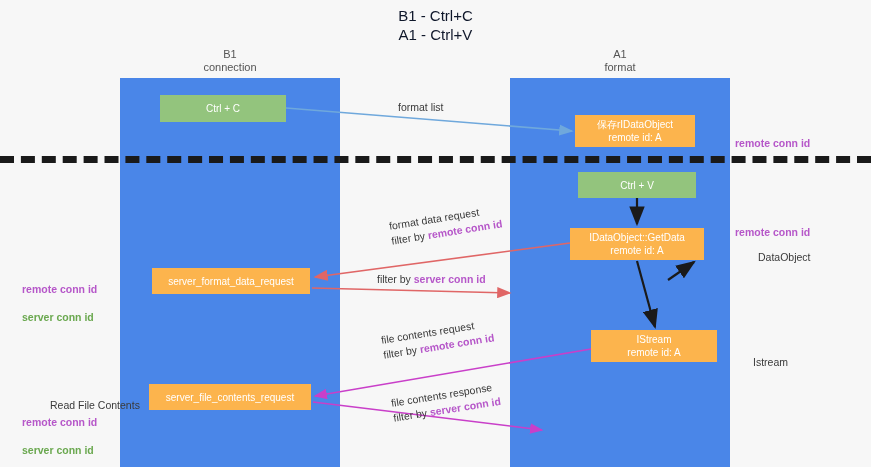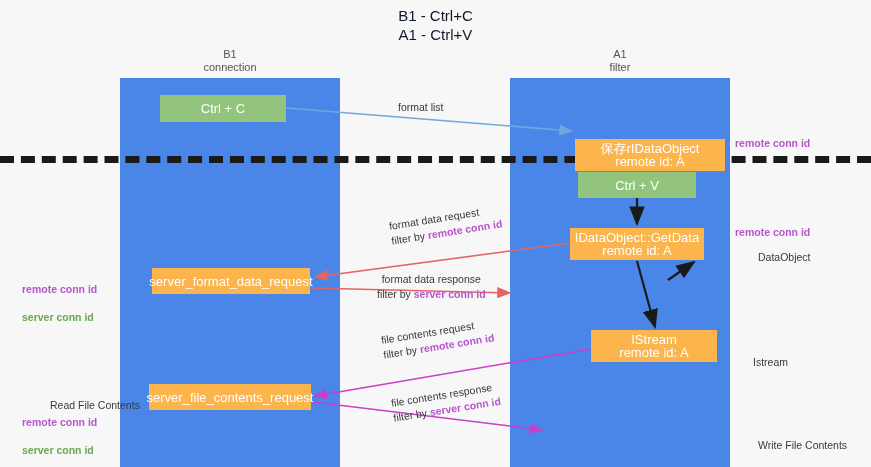--- a/index.html
+++ b/index.html
@@ -43,31 +43,31 @@
     left:0;top:156px;width:871px;height:0;
     border-top:7px dashed #1a1a1a;
   }
 
   
   .node{
     box-sizing:border-box;
     display:flex;flex-direction:column;
     align-items:center;justify-content:center;
     color:#ffffff;
-    font-size:13px;line-height:13px;
+    font-size:10px;line-height:13px;
     text-align:center;
     padding:3px 6px;
     white-space:pre-line;
     z-index:6;
   }
   .green{background:#93c47d;}
   .orange{background:#fcb44d;}
 
   #n-ctrlc      {left:160px;top:95px; width:126px;height:27px;}
-  #n-idataobj   {left:575px;top:115px;width:150px;height:32px;margin-top:24px;}
+  #n-idataobj   {left:575px;top:115px;width:120px;height:32px;}
   #n-ctrlv      {left:578px;top:172px;width:118px;height:26px;}
   #n-getdata    {left:570px;top:228px;width:134px;height:32px;}
   #n-fmtreq     {left:152px;top:268px;width:158px;height:26px;}
   #n-fmtresp    {left:514px;top:280px;width:158px;height:26px;}
   #n-istream    {left:591px;top:330px;width:126px;height:32px;}
   #n-filereq    {left:149px;top:384px;width:162px;height:26px;}
   #n-fileresp   {left:546px;top:417px;width:160px;height:26px;}
 
   
   .edgelabel{
@@ -150,21 +150,21 @@
   </svg>
 
   <div class="abs" id="divider"></div>
 
   <div class="abs" id="title">B1 - Ctrl+C
 A1 - Ctrl+V</div>
 
   <div class="abs col-head" id="head-b1">B1
 connection</div>
   <div class="abs col-head" id="head-a1">A1
-filter</div>
+format</div>
 
   <div class="abs node green" id="n-ctrlc">Ctrl + C</div>
   <div class="abs node orange" id="n-idataobj">保存rIDataObject
 remote id: A</div>
   <div class="abs node green" id="n-ctrlv">Ctrl + V</div>
   <div class="abs node orange" id="n-getdata">IDataObject::GetData
 remote id: A</div>
   <div class="abs node orange" id="n-fmtreq">server_format_data_request</div>
   <div class="abs node orange" id="n-istream">IStream
 remote id: A</div>
@@ -173,21 +173,20 @@
   <div class="abs edgelabel" id="lbl-formatlist">
     <span>format list</span>
   </div>
 
   <div class="abs edgelabel" id="lbl-fmtreq">
     <div>format data request</div>
     <div><span>filter by </span><span class="hl-remote">remote conn id</span></div>
   </div>
 
   <div class="abs edgelabel ctr" id="lbl-fmtresp">
-    <div>format data response</div>
     <div><span>filter by </span><span class="hl-server">server conn id</span></div>
   </div>
 
   <div class="abs edgelabel" id="lbl-filereq">
     <div>file contents request</div>
     <div><span>filter by </span><span class="hl-remote">remote conn id</span></div>
   </div>
 
   <div class="abs edgelabel" id="lbl-fileresp">
     <div>file contents response</div>
@@ -199,23 +198,20 @@
   </div>
   <div class="abs side" id="side-r2">
     <span class="purple">remote conn id</span>
   </div>
   <div class="abs side" id="side-r3">
     <span class="plain">DataObject</span>
   </div>
   <div class="abs side" id="side-r4">
     <span class="plain">Istream</span>
   </div>
-  <div class="abs side" id="side-r5">
-    <span class="plain">Write File Contents</span>
-  </div>
 
   <div class="abs side" id="side-l1">
     <span class="purple">remote conn id</span>
     <span class="green-t">server conn id</span>
   </div>
   <div class="abs side" id="side-l2">
     <span class="plain">Read File Contents</span>
   </div>
   <div class="abs side" id="side-l3">
     <span class="purple">remote conn id</span>

